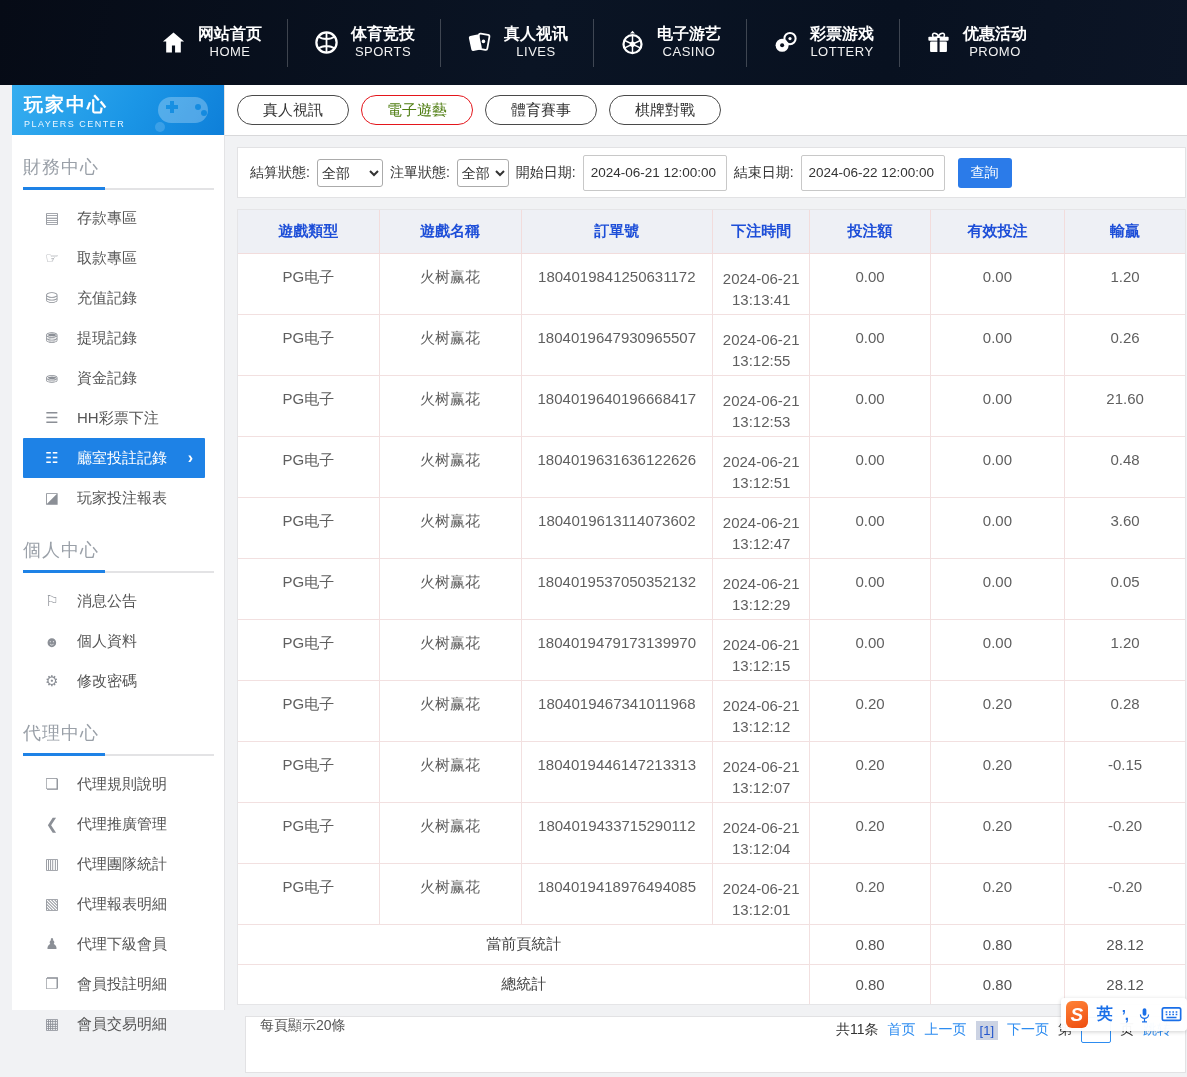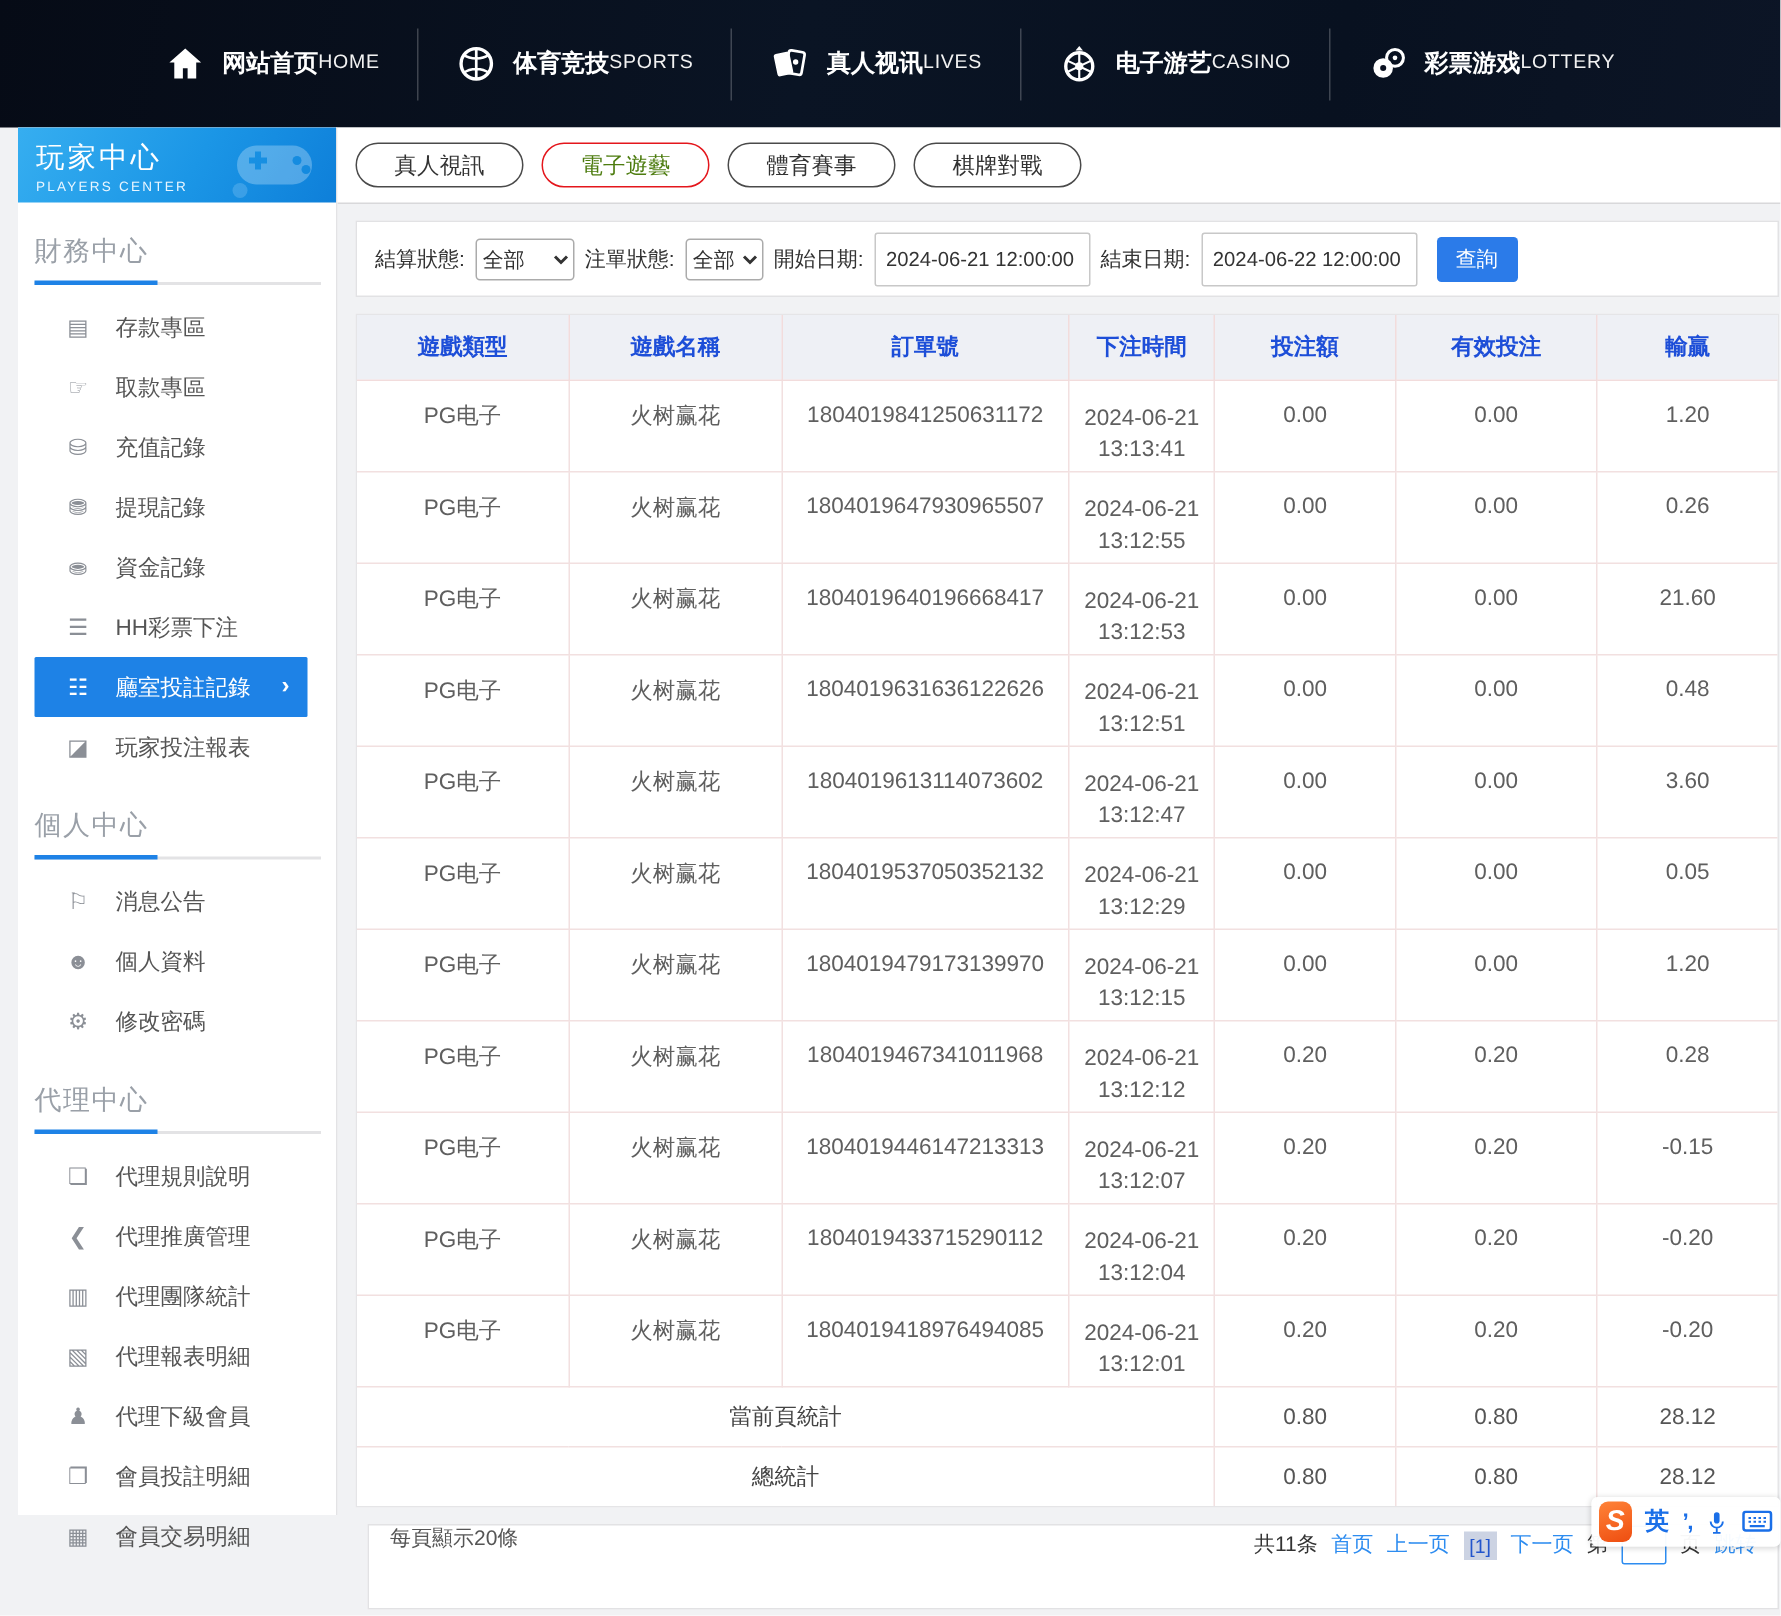--- a/index.html
+++ b/index.html
@@ -15,32 +15,32 @@
     display:flex; align-items:center; justify-content:center;
   }
   .topnav-items { display:flex; align-items:center; }
   .topnav-item {
     display:flex; align-items:center; gap:11px; padding:0 25px;
     cursor:pointer; height:48px;
   }
   .topnav-item:not(:last-child){ border-right:1px solid rgba(255,255,255,.22); }
   .nav-icon { width:27px; height:27px; display:flex; align-items:center; justify-content:center; }
   .nav-icon svg { width:27px; height:27px; }
-  .nav-text { display:flex; line-height:1.25; }
+  .nav-text { display:flex; flex-direction:column; align-items:center; line-height:1.25; }
   .nav-zh { color:#fff; font-size:16px; font-weight:bold; white-space:nowrap; }
   .nav-en { color:#f2f2f2; font-size:13px; letter-spacing:.5px; }
   
   .body-row { display:flex; align-items:flex-start; }
   
   .sidebar { width:213px; margin-left:12px; background:#fff; height:925px; border-right:1px solid #e3e3e5; }
   .sidebar-header {
     height:50px; position:relative; overflow:hidden; padding:7px 0 0 12px;
     background:linear-gradient(120deg,#36aef0 0%,#1b96e6 55%,#0e7fd9 100%);
   }
-  .sidebar-title { color:#fff; font-size:19px; font-weight:normal; letter-spacing:2px; }
+  .sidebar-title { color:#fff; font-size:19px; font-weight:bold; letter-spacing:2px; }
   .sidebar-subtitle { color:#eaf6ff; font-size:9px; letter-spacing:1.5px; margin-top:1px; }
   .sidebar-header svg.watermark { position:absolute; right:8px; top:4px; opacity:.3; }
   .side-section { padding-top:16px; }
   .sec-title { font-size:18px; color:#9aa0a8; padding:4px 0 0 11px; letter-spacing:1px; }
   .sec-rule { margin:9px 10px 8px 11px; height:2px; background:#e3e3e5; position:relative; }
   .sec-rule::before { content:""; position:absolute; left:0; top:-1px; width:82px; height:3px; background:#1e82e6; }
   .side-item {
     height:40px; display:flex; align-items:center; padding-left:30px;
     font-size:15px; color:#555; cursor:pointer;
   }
@@ -183,20 +183,34 @@
           <svg viewBox="0 0 24 24">
             <circle cx="9" cy="14.5" r="5.8" fill="#fff"></circle>
             <circle cx="9" cy="14.5" r="1.8" fill="#0a1120"></circle>
             <circle cx="16" cy="8.5" r="5" fill="none" stroke="#fff" stroke-width="1.8"></circle>
             <circle cx="16" cy="8.5" r="1.4" fill="#fff"></circle>
           </svg>
         </span>
     <span class="nav-text">
       <span class="nav-zh">彩票游戏</span>
       <span class="nav-en">LOTTERY</span>
+    </span>
+  </div>
+      <div class="topnav-item">
+    <span class="nav-icon">
+          <svg viewBox="0 0 24 24">
+            <rect x="4.5" y="11" width="15" height="9.5" rx="1" fill="#fff"></rect>
+            <rect x="3" y="6.8" width="18" height="3.6" rx=".8" fill="#fff"></rect>
+            <rect x="11" y="6.8" width="2" height="13.7" fill="#0a1120"></rect>
+            <path d="M12 6.3c-1.6-3.2-6.2-3.6-5.1.1.8 2 3.6 1.4 5.1-.1zm0 0c1.6-3.2 6.2-3.6 5.1.1-.8 2-3.6 1.4-5.1-.1z" fill="none" stroke="#fff" stroke-width="1.4"></path>
+          </svg>
+        </span>
+    <span class="nav-text">
+      <span class="nav-zh">优惠活动</span>
+      <span class="nav-en">PROMO</span>
     </span>
   </div>
     </nav>
 </header>
 
 <div class="body-row">
   <aside class="sidebar">
     <div class="sidebar-header">
       <div class="sidebar-title">玩家中心</div>
       <div class="sidebar-subtitle">PLAYERS CENTER</div>

